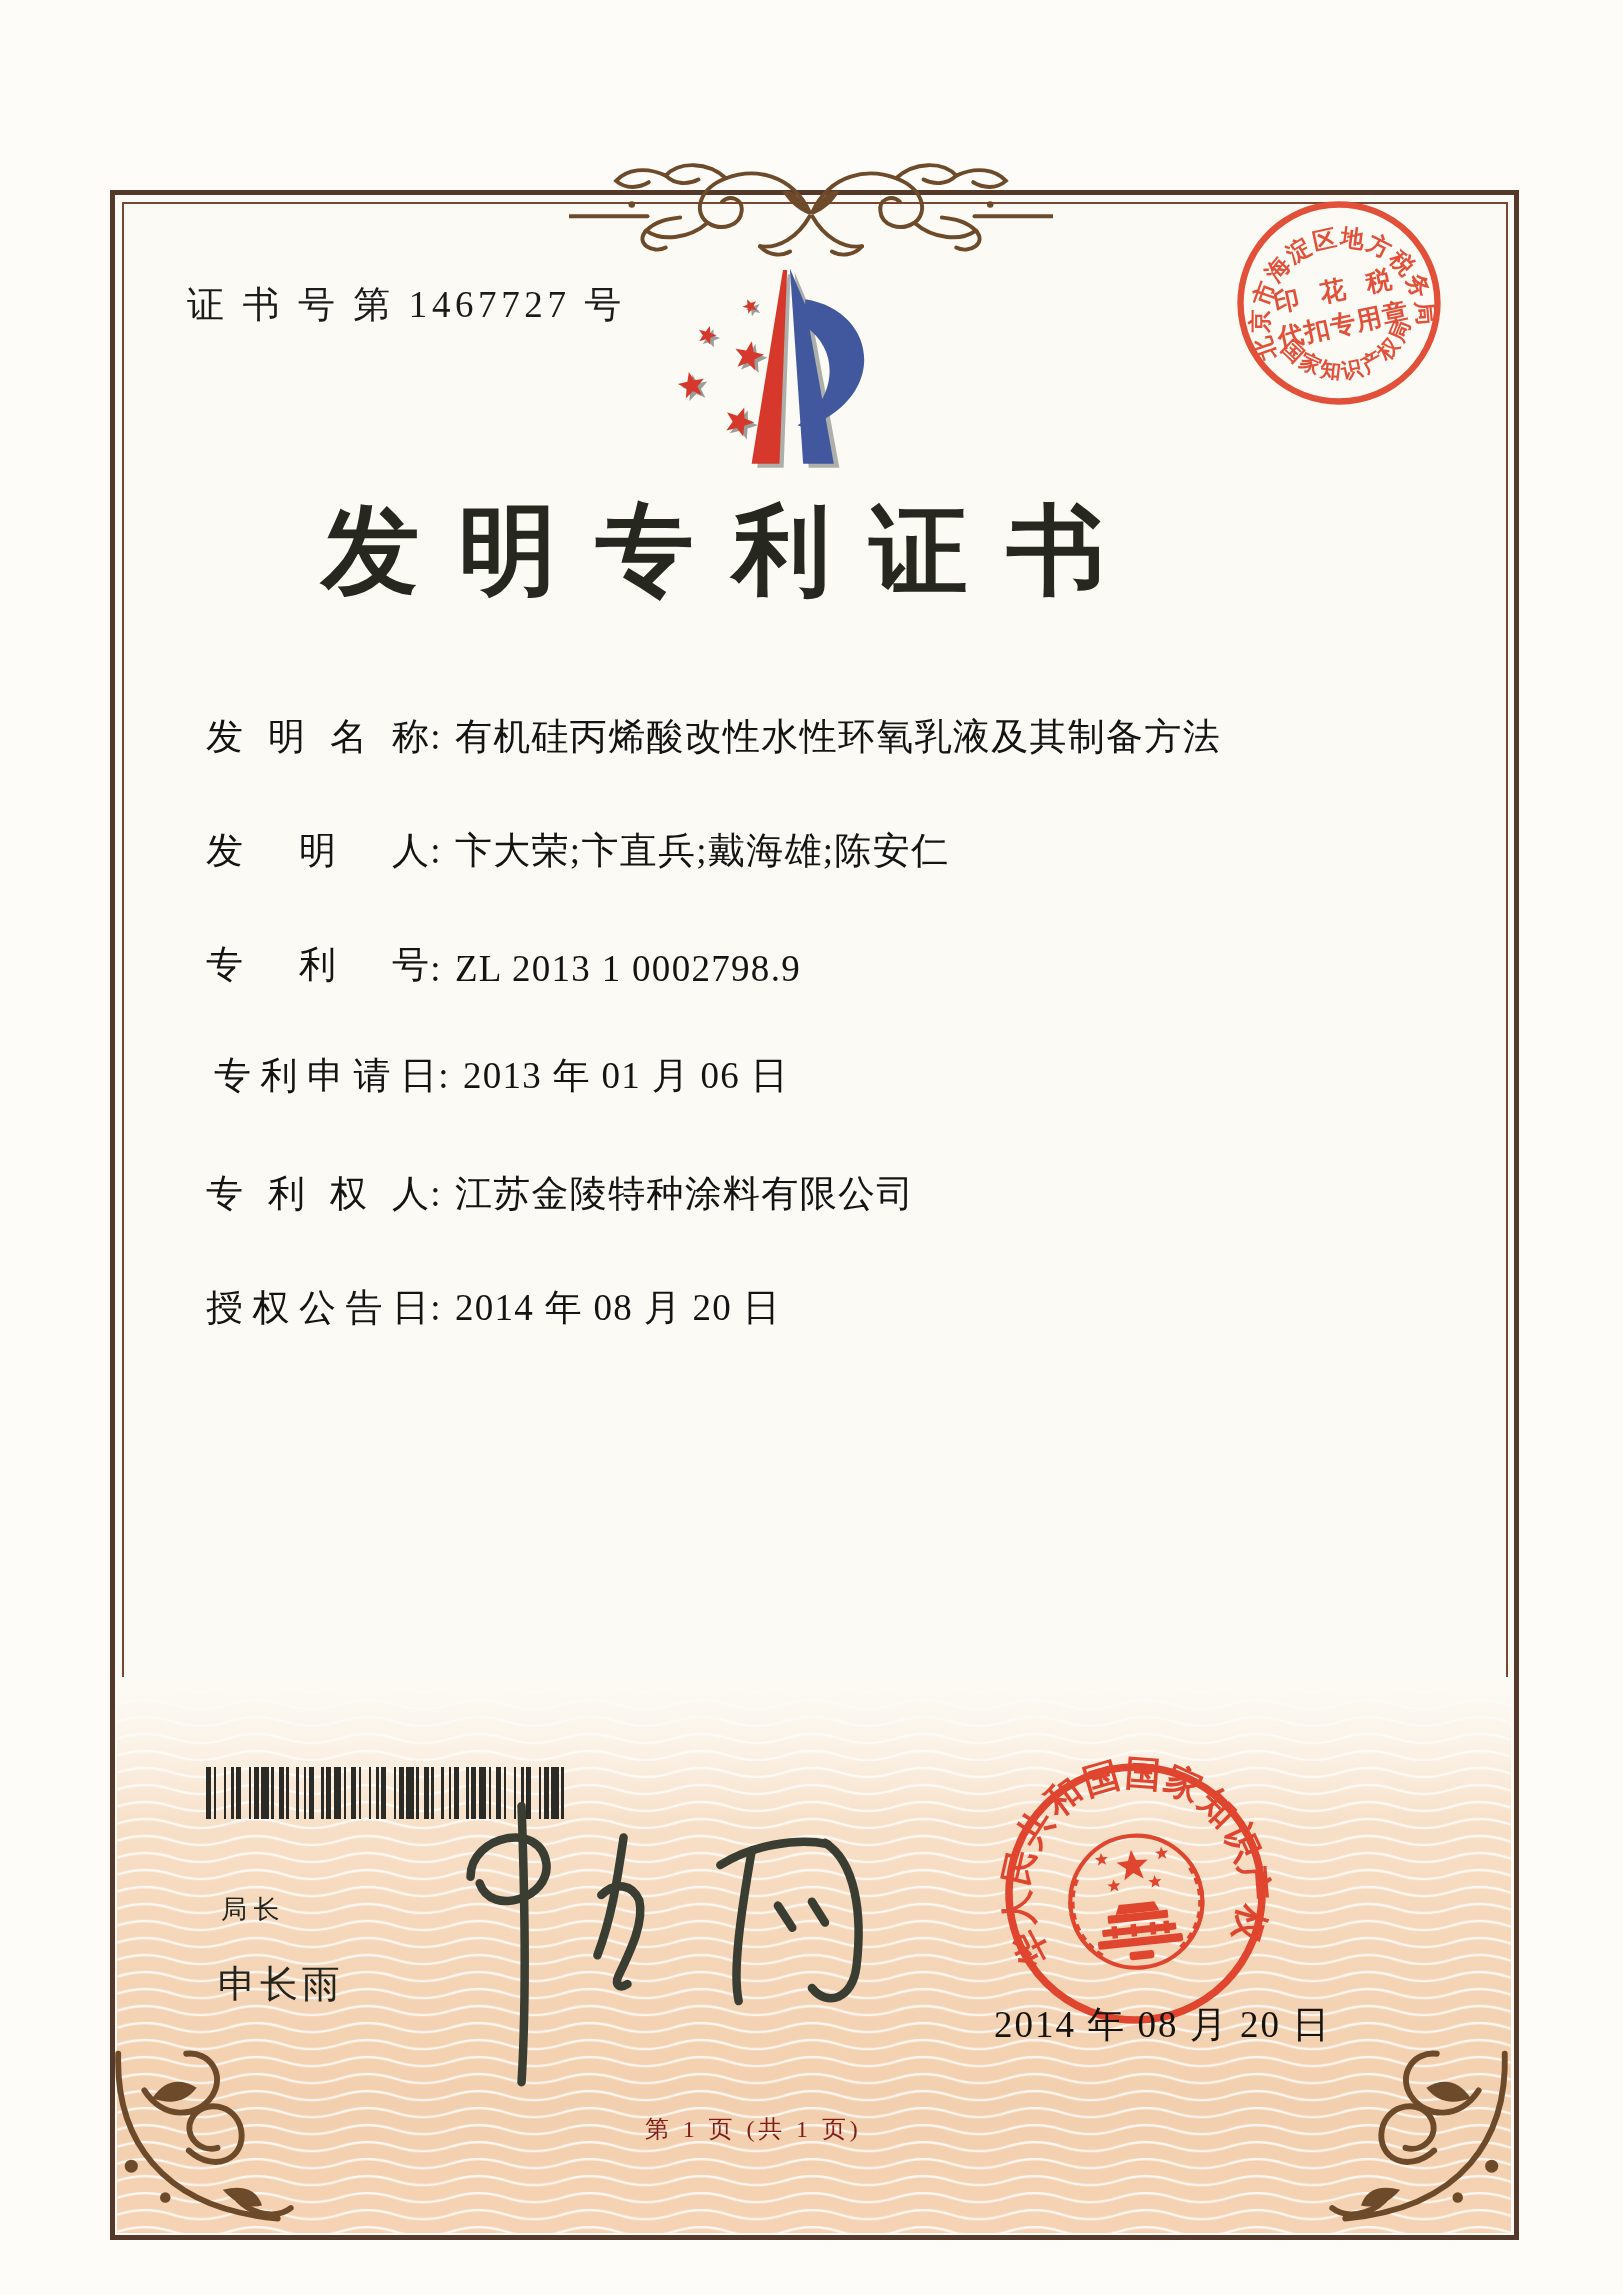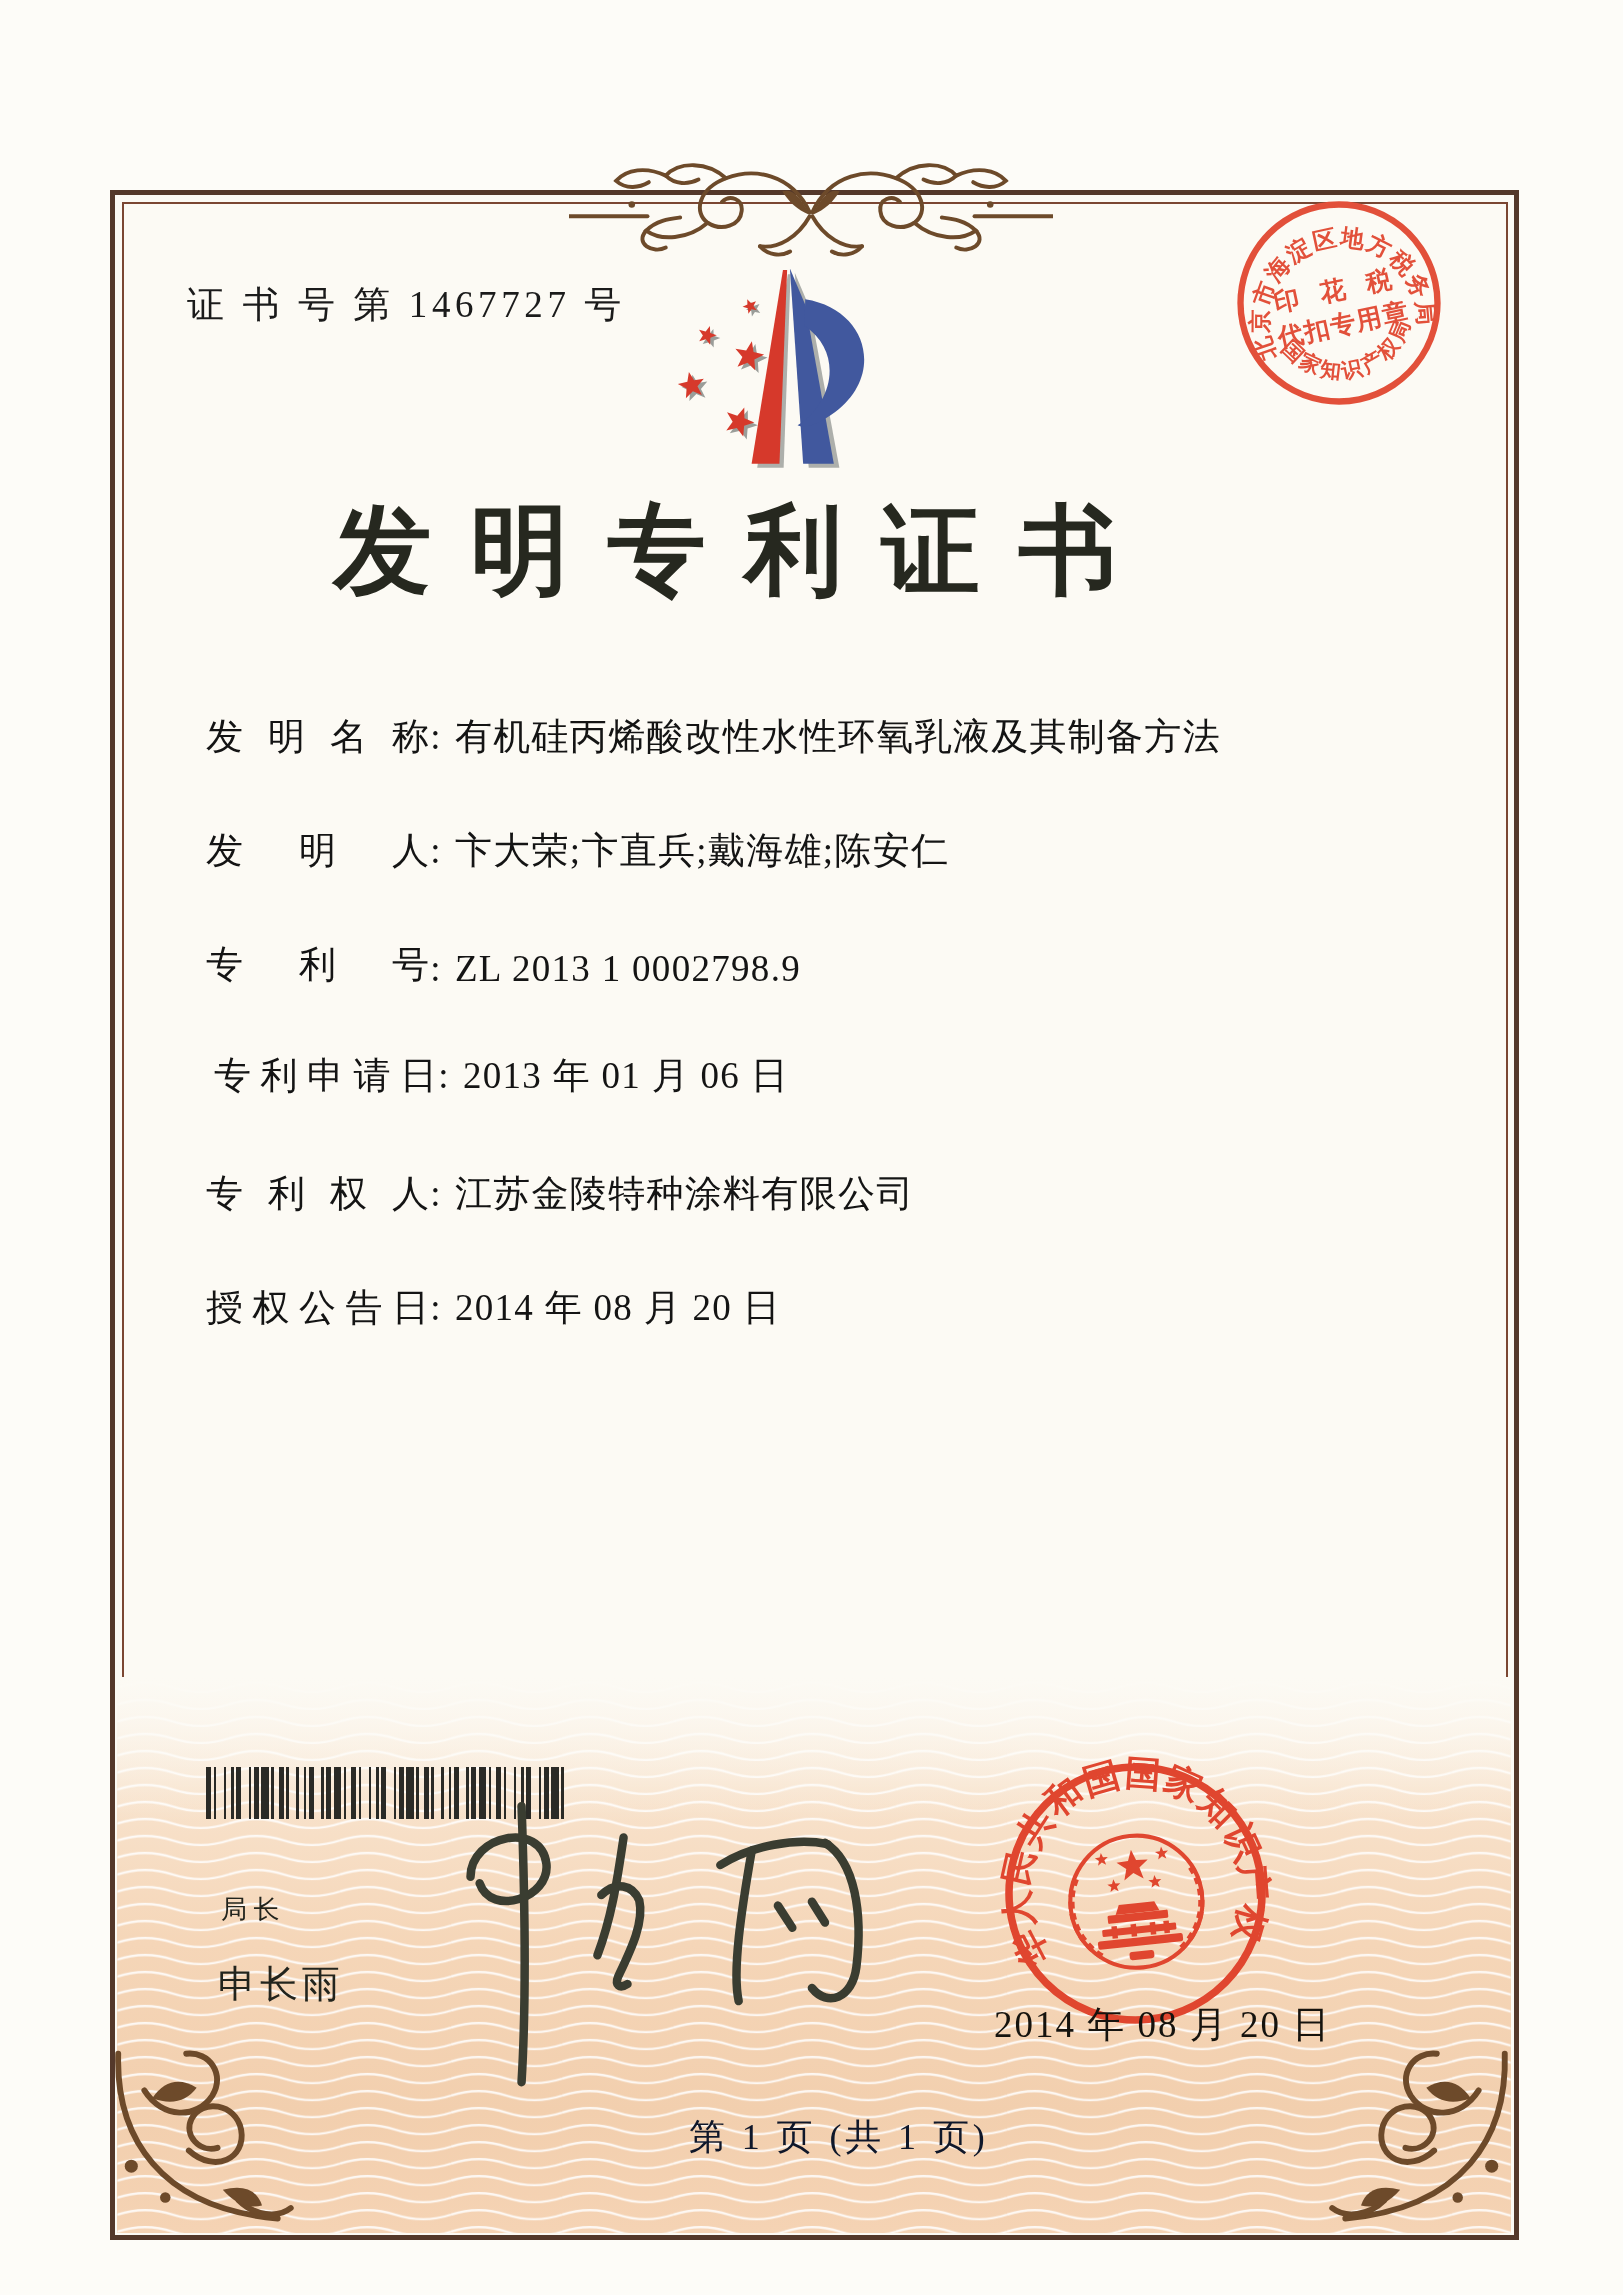--- a/index.html
+++ b/index.html
@@ -10,21 +10,21 @@
          border:5.2px solid #54382a;box-sizing:border-box;background:#fcfaf4;}
   .frame-inner{position:absolute;inset:6.5px;border:2px solid #7b4632;}
   
   .waves-strip{position:absolute;left:117px;top:1677px;width:1394px;height:556px;
         background:linear-gradient(180deg,#fbf4ea 0%,#f8e3cd 20%,#f5d6b8 48%,#f2cfae 78%,#f5d3b4 100%);}
   .waves-strip svg{position:absolute;inset:0;}
   .waves-fade{position:absolute;left:0;top:0;width:100%;height:144px;
         background:linear-gradient(180deg,#fcfaf4 0%,rgba(252,250,244,0) 100%);}
   
   .cert-no{position:absolute;left:187px;top:280px;font-size:37px;letter-spacing:4.6px;color:#1b1b1b;}
-  .title{position:absolute;left:12px;top:486px;width:1426px;text-align:center;
+  .title{position:absolute;left:0;top:486px;width:1426px;text-align:center;
          font-size:98px;font-weight:bold;color:#26281f;letter-spacing:39px;text-indent:39px;}
   
   .row{position:absolute;left:206px;font-size:37px;white-space:nowrap;color:#141414;}
   .row .lbl{display:inline-block;width:223px;text-align:justify;text-align-last:justify;vertical-align:bottom;}
   .row .colon{display:inline-block;margin-left:1.3px;}
   .row .val{margin-left:14.4px;letter-spacing:1.3px;}
   
   .body-text{position:absolute;left:185px;top:1361px;width:1263px;font-size:34px;line-height:44px;
              text-align:justify;color:#171715;}
   .body-text p{margin:0;text-indent:2em;word-break:break-all;}
@@ -33,21 +33,21 @@
   .barcode div{height:100%;}
   
   .issuer-title{position:absolute;left:221px;top:1892px;font-size:26px;letter-spacing:6.5px;color:#22241d;}
   .issuer-name{position:absolute;left:218px;top:1959px;font-size:38px;letter-spacing:3.9px;color:#22241d;}
   .signature{position:absolute;left:393px;top:1780px;}
   
   .tax-stamp{position:absolute;left:1231px;top:195px;transform:rotate(-12deg);}
   .main-seal{position:absolute;left:998px;top:1756px;transform:rotate(-6deg);}
   .grant-date{position:absolute;left:994px;top:2000px;font-size:37px;letter-spacing:2px;color:#15130e;z-index:6;}
   
-  .footer-page{position:absolute;left:645px;top:2113px;font-size:36px;letter-spacing:3.9px;color:#0f172a;margin-left:44px;}
+  .footer-page{position:absolute;left:645px;top:2113px;font-size:24px;letter-spacing:3.9px;color:#7f1d1d;}
   
   .ornament{position:absolute;}
   .logo{position:absolute;left:668px;top:263px;}
 </style>
 </head>
 <body>
 
 <div class="page">
 
   <div class="frame">

